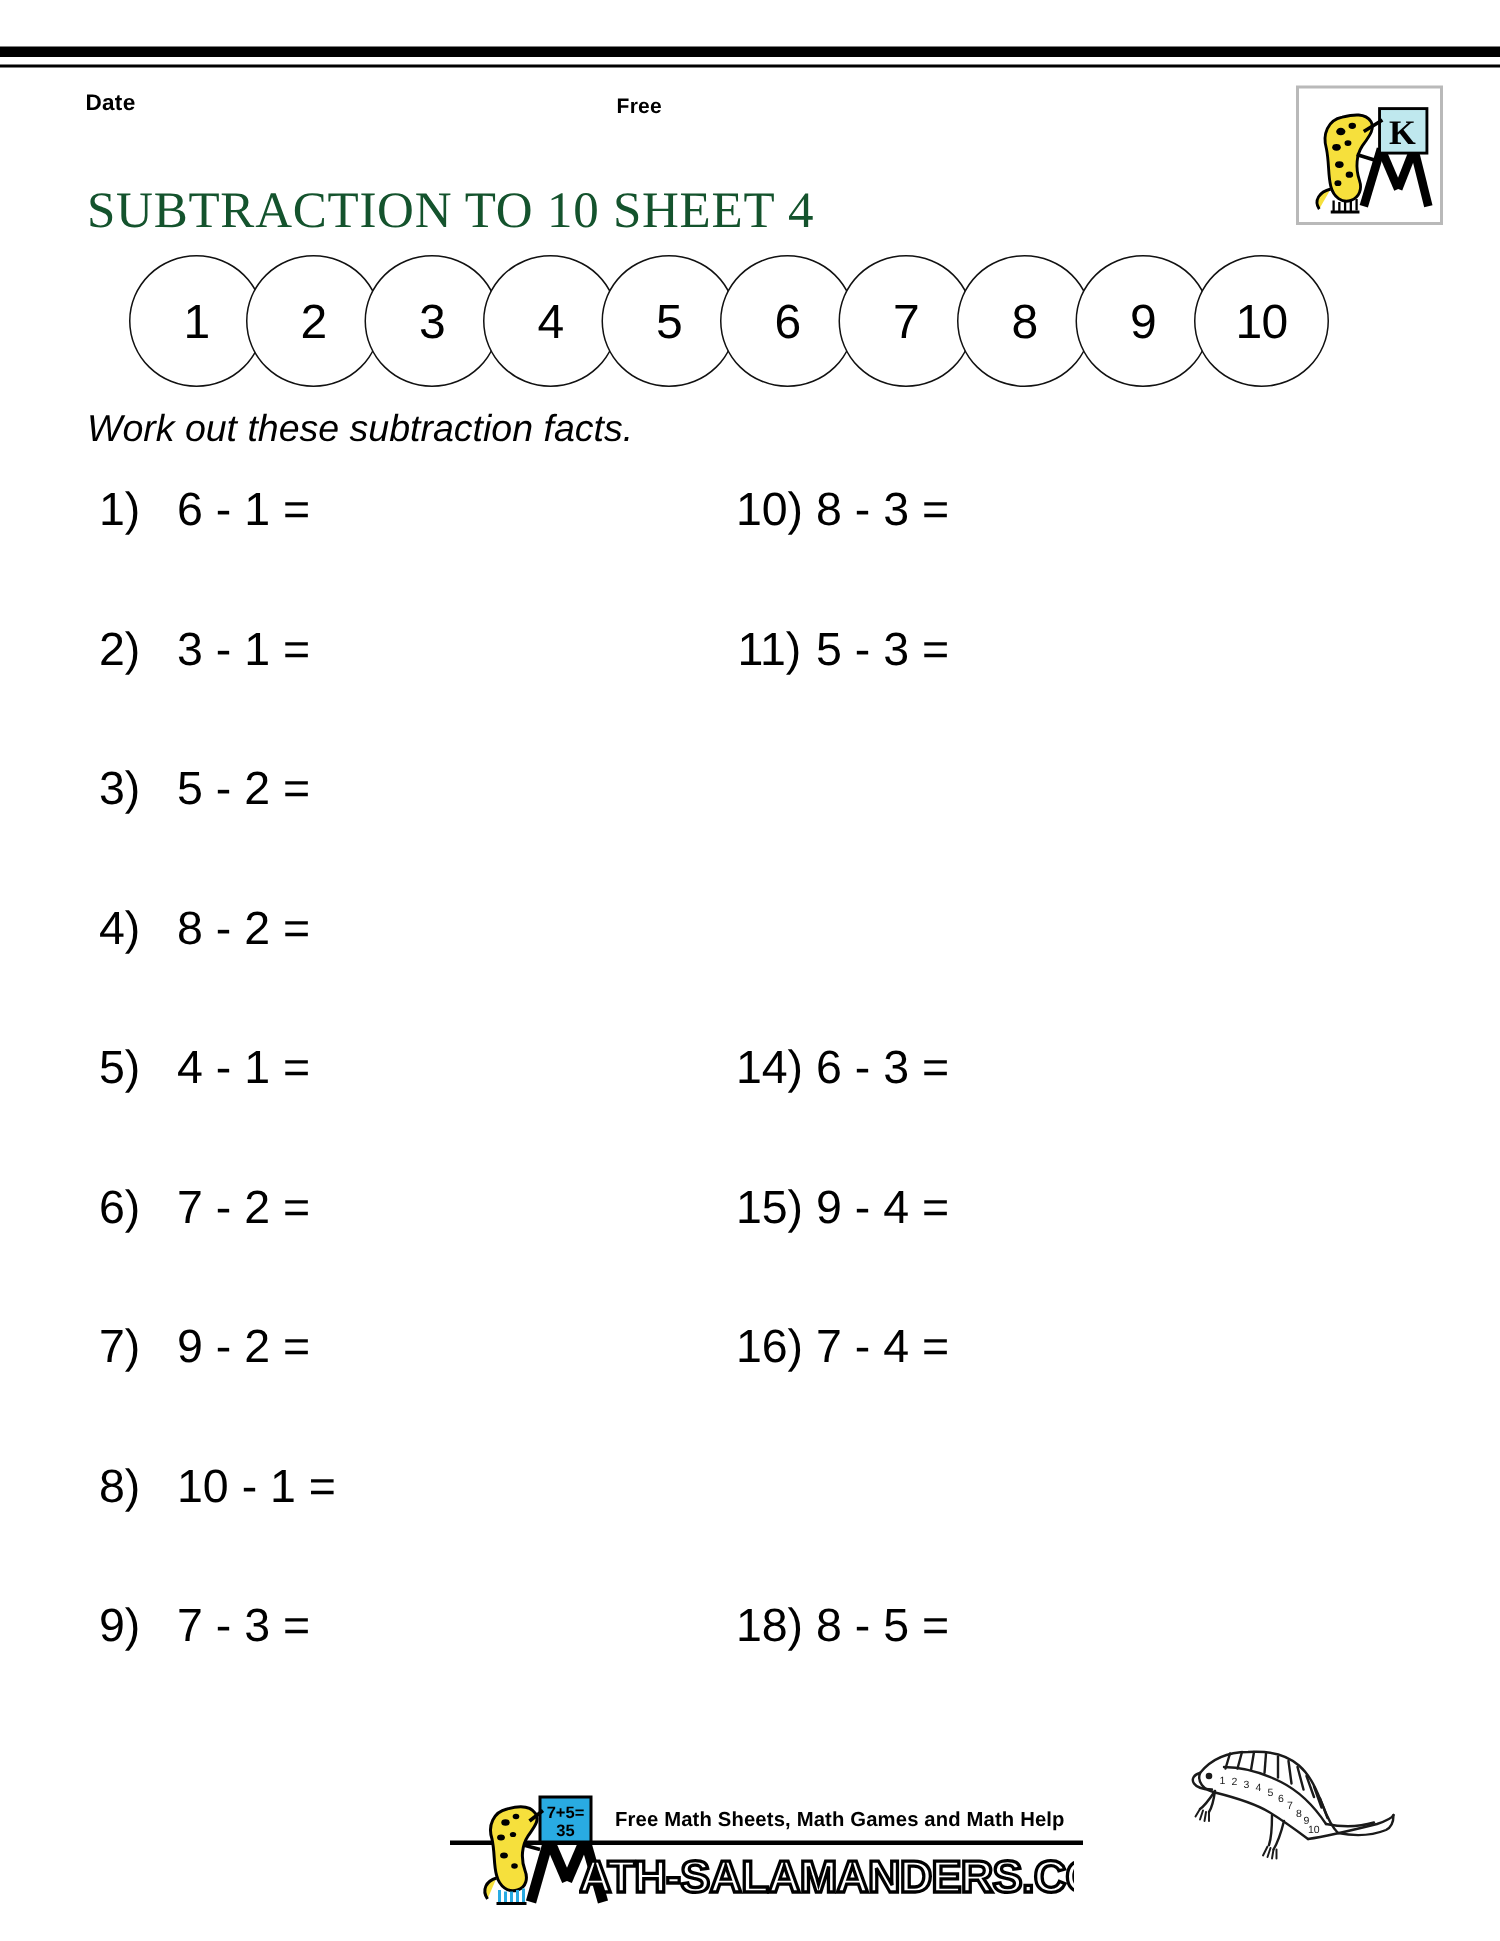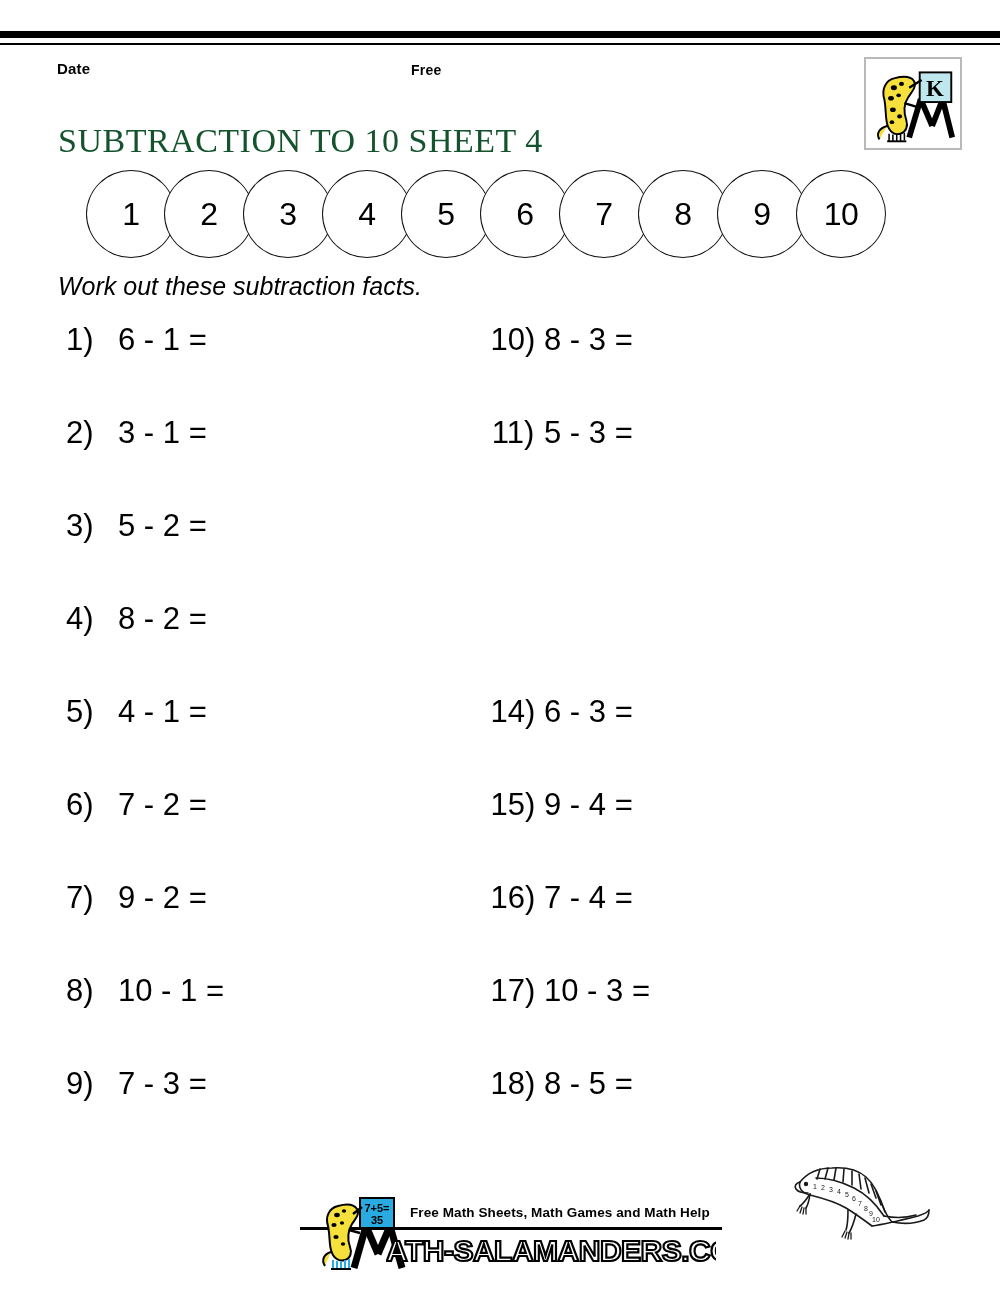--- a/index.html
+++ b/index.html
@@ -292,24 +292,20 @@
     <div class="prob right">
       <span class="prob-num wide">16)</span>
       <span class="prob-expr">7 - 4 =</span>
     </div>
   </div>
 
   <div class="prob-row">
     <div class="prob left">
       <span class="prob-num">8)</span>
       <span class="prob-expr">10 - 1 =</span>
-    </div>
-    <div class="prob right">
-      <span class="prob-num wide">17)</span>
-      <span class="prob-expr">10 - 3 =</span>
     </div>
   </div>
 
   <div class="prob-row">
     <div class="prob left">
       <span class="prob-num">9)</span>
       <span class="prob-expr">7 - 3 =</span>
     </div>
     <div class="prob right">
       <span class="prob-num wide">18)</span>

